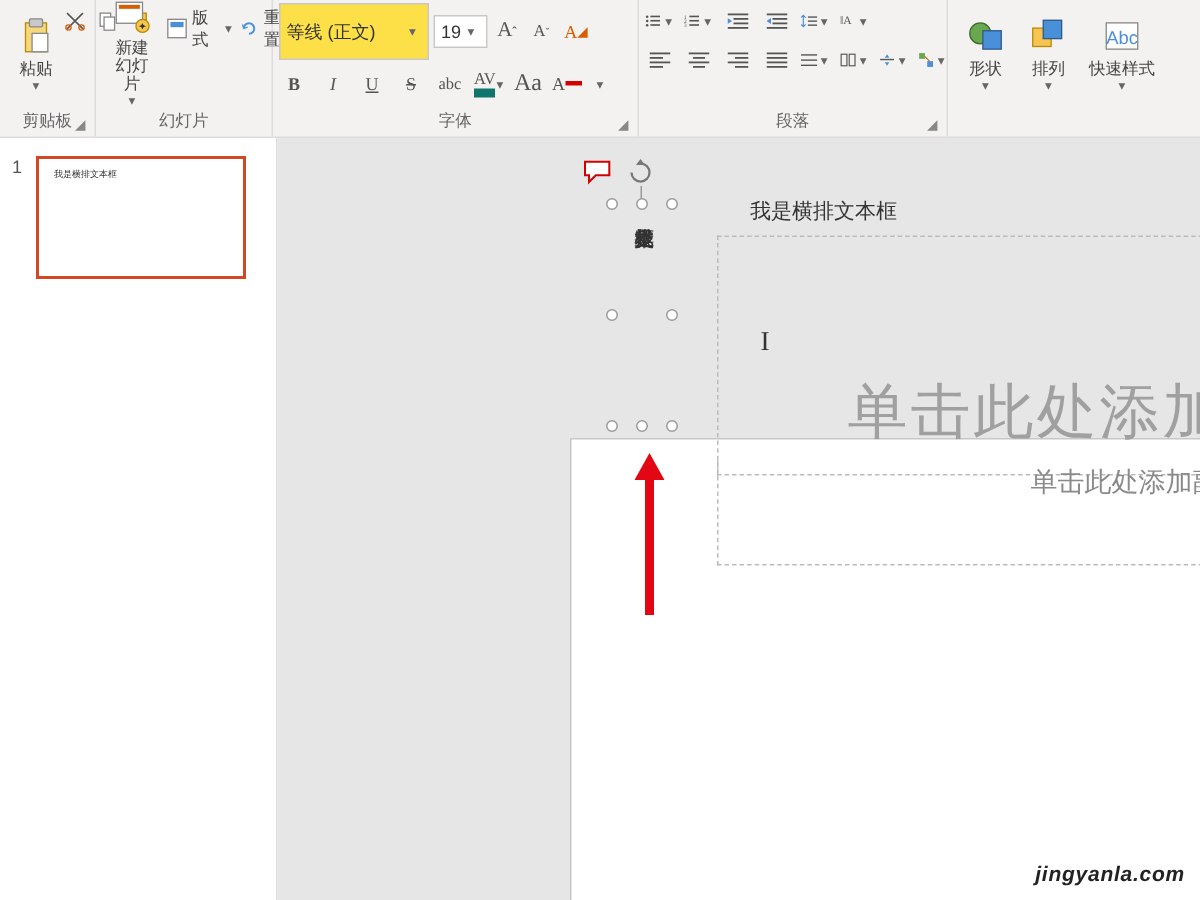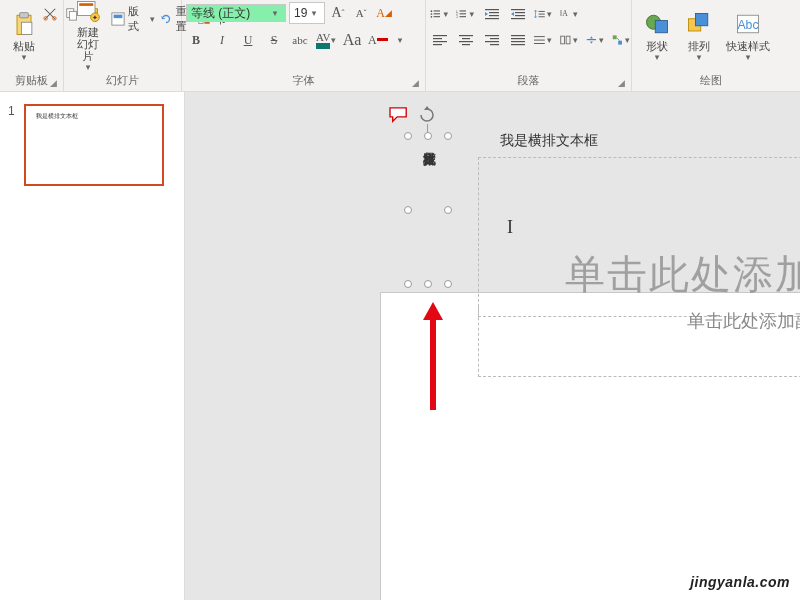--- a/index.html
+++ b/index.html
@@ -15,21 +15,21 @@
   .big-btn { display: flex; flex-direction: column; align-items: center; justify-content: center; padding: 2px 4px; width: 46px; height: 66px; }
   .big-btn .icn { width: 32px; height: 32px; display:flex; align-items:center; justify-content:center; }
   .big-btn .lbl { font-size: 11px; color: #444; text-align: center; line-height: 12px; }
 
   .mini-col { display: flex; flex-direction: row; justify-content: flex-start; gap: 2px; padding: 2px 2px; }
   .mini-row { display:flex; align-items:center; gap:2px; }
   .mini-btn { width: 20px; height: 20px; display:flex; align-items:center; justify-content:center; color:#555; font-size:12px; }
   .mini-txt { font-size:11px; color:#444; }
 
   .font-row { display:flex; align-items:center; gap:3px; }
-  .font-name { border:1px solid #c8c8c8; background:#86efac; height:18px; width:100px; display:flex; align-items:center; padding:0 4px; font-size:12px; color:#333; }
+  .font-name { border:1px solid #c8c8c8; background:#fde047; height:38px; width:100px; display:flex; align-items:center; padding:0 4px; font-size:12px; color:#333; }
   .font-size { border:1px solid #c8c8c8; background:#fff; height:22px; width:36px; display:flex; align-items:center; padding:0 4px; font-size:12px; color:#333; }
   .drop { width:12px; text-align:center; color:#666; font-size:9px; }
 
   .tool-row { display:flex; align-items:center; gap:6px; margin-top:6px; }
   .tbtn { width:20px; height:20px; display:flex; align-items:center; justify-content:center; color:#555; font-family:"Times New Roman", serif; }
 
   
   .workspace { display:flex; height: calc(600px - 92px); }
   .thumb-pane { width: 185px; background:#fff; border-right:1px solid #dcdcdc; padding-top:12px; }
   .thumb-wrap { display:flex; align-items:flex-start; gap:6px; padding-left:8px; }
@@ -352,21 +352,20 @@
         <div class="icn">
             <svg width="28" height="28" viewBox="0 0 32 32">
               <rect x="4" y="6" width="24" height="20" fill="#fff" stroke="#888"></rect>
               <text x="16" y="22" font-size="14" text-anchor="middle" fill="#4a90d9">Abc</text>
             </svg>
           </div>
         <div class="lbl">快速样式</div>
           <div class="drop">▾</div>
       </div>
     </div>
-    <div class="ribbon-group-label">绘图</div>
   </div>
 
 </div>
 
 <div class="workspace">
 
   <div class="thumb-pane">
     <div class="thumb-wrap">
       <div class="thumb-num">1</div>
       <div class="thumb">

